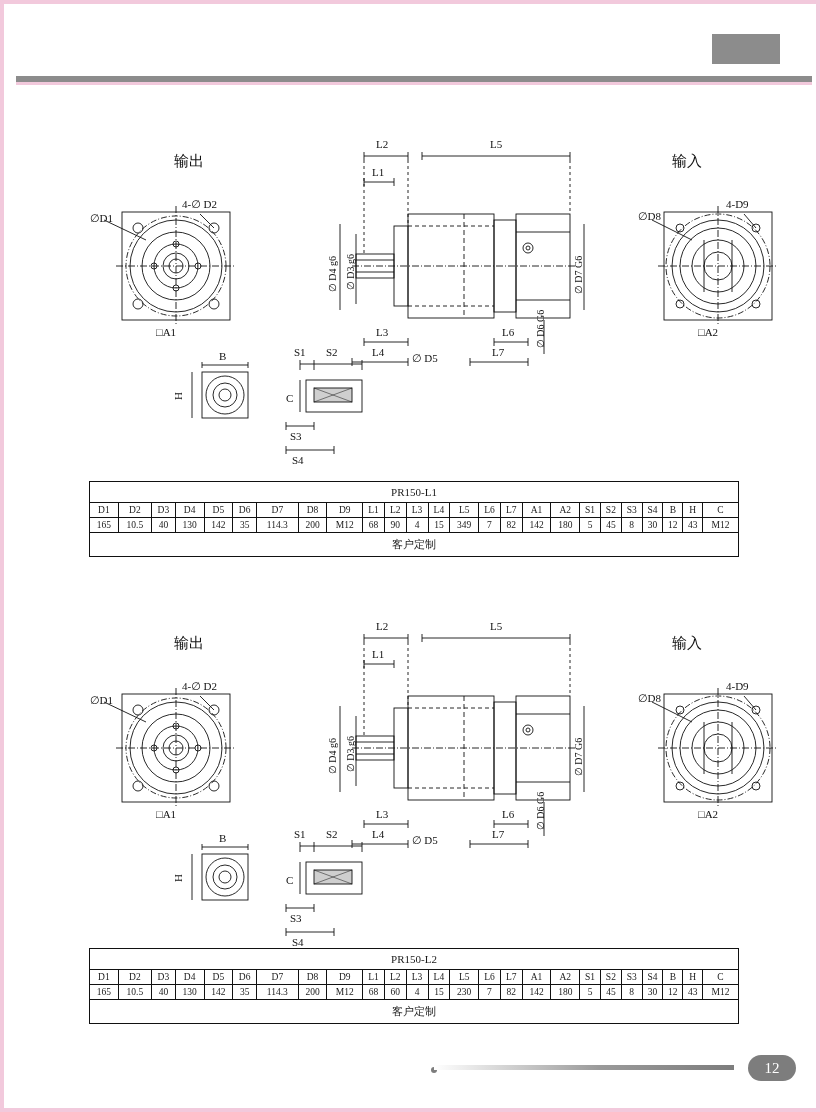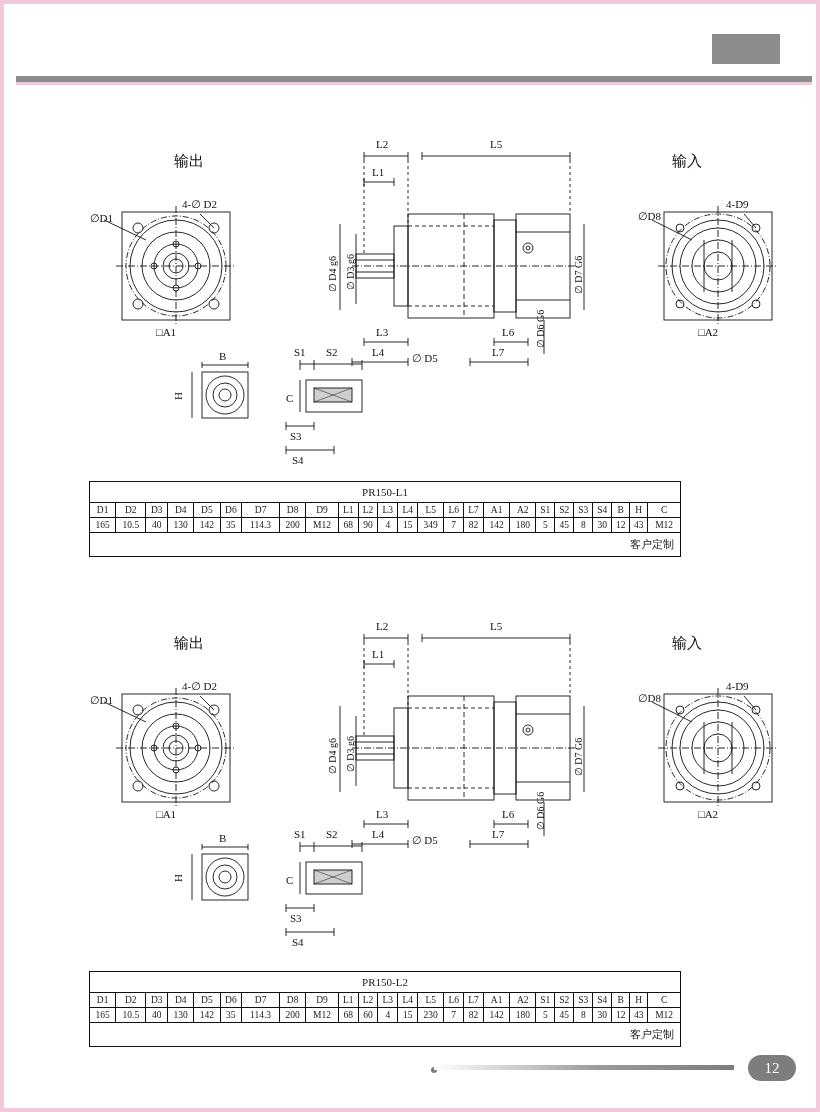--- a/index.html
+++ b/index.html
@@ -46,36 +46,36 @@
   .blk1{top:110px;height:450px;}
   .blk2{top:600px;height:450px;}
 
   .cn-label{
     position:absolute;font-size:15px;font-family:"DejaVu Sans",sans-serif;color:#111;margin-left:18px;
   }
   svg{display:block;}
   .dwg{position:absolute;left:0;top:0;}
   
   .spec-table{
-    position:absolute;left:85px;width:592px;
+    position:absolute;left:85px;width:650px;
     border:1.4px solid #111;border-collapse:collapse;
     font-family:"Liberation Serif",serif;
     background:#fff;
   }
   .spec-table td,.spec-table th{
     border:1px solid #111;
     text-align:center;
     font-size:9.5px;
     padding:2px 0;
     font-weight:normal;
   }
   .spec-title td{font-size:11px;padding:4px 0;}
-  .spec-note td{font-size:11px;text-align:right;padding:4px 6px;font-family:"DejaVu Sans",sans-serif;}
+  .spec-note td{font-size:11px;text-align:center;padding:4px 6px;font-family:"DejaVu Sans",sans-serif;}
   .t1{top:477px;}
-  .t2{top:967px;}
+  .t2{top:944px;}
 </style>
 </head>
 <body>
 
 <div class="page">
 
   <div class="hdr-grey"></div>
   <div class="hdr-rule"></div>
   <div class="hdr-rule-pink"></div>
 

